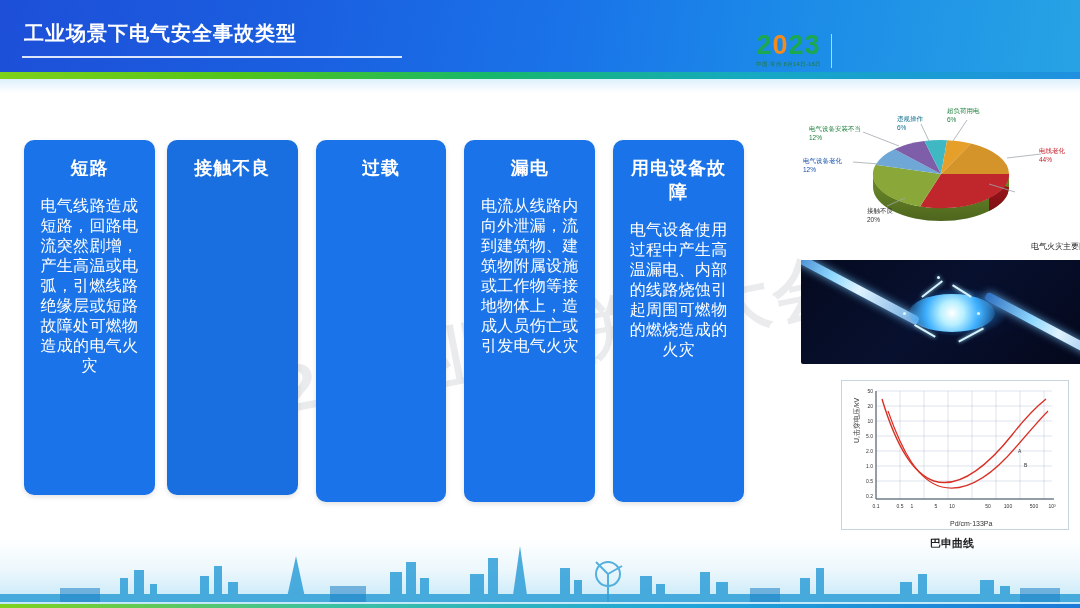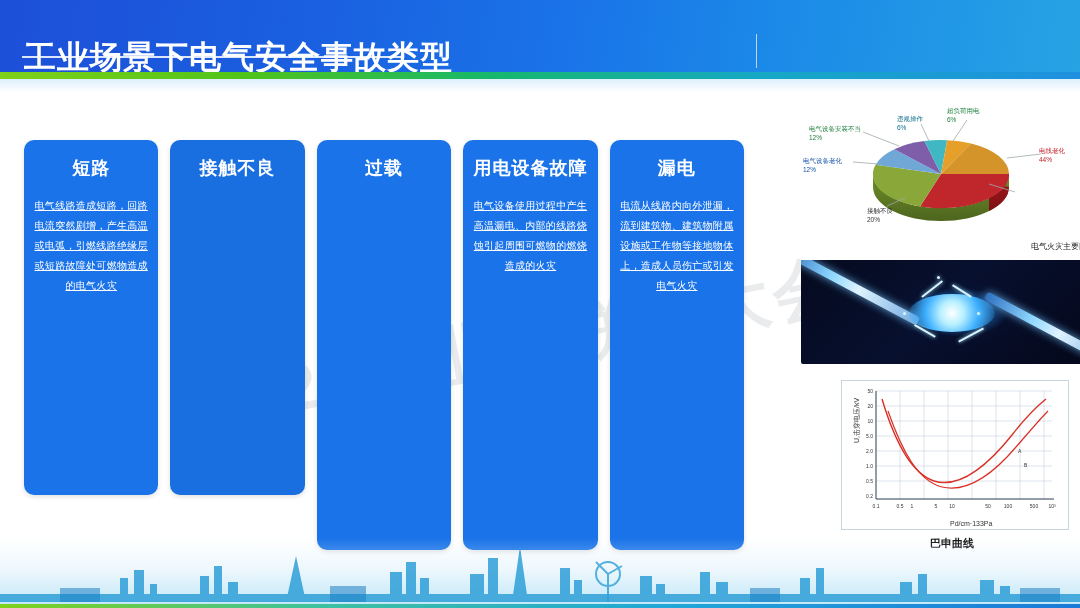--- a/index.html
+++ b/index.html
@@ -25,26 +25,25 @@
     position: absolute;
     top: 0; left: 0;
     width: 1080px;
     height: 72px;
     background: linear-gradient(100deg, #1d4fd8 0%, #1a5fe0 28%, #1a73e8 52%, #1b8ae8 72%, #27a3e4 100%);
   }
   .header-title {
     position: absolute;
     left: 24px;
     top: 20px;
-    font-size: 32px;
+    font-size: 20px;
     font-weight: bold;
     color: #ffffff;
     letter-spacing: 1px;
     white-space: nowrap;
-    margin-top: 16px;
   }
   .header-underline {
     position: absolute;
     left: 22px;
     top: 56px;
     width: 380px;
     height: 2px;
     background: rgba(255,255,255,0.85);
   }
   .header-green-strip {
@@ -151,37 +150,36 @@
     background: #1a73e8;
     border-radius: 10px;
     padding: 16px 10px 14px 10px;
     box-sizing: border-box;
     display: flex;
     flex-direction: column;
     align-items: center;
     box-shadow: 0 2px 5px rgba(0,0,0,0.12);
   }
   .card.tall { height: 355px; }
-  .card.short { height: 410px; }
+  .card.short { height: 362px; margin-left: 6px; }
   .card-title {
     color: #ffffff;
     font-size: 18px;
     font-weight: bold;
     text-align: center;
     line-height: 24px;
     margin-bottom: 16px;
     letter-spacing: 1px;
   }
   .card-body {
     color: #ffffff;
-    font-size: 10px;
+    font-size: 16px;
     line-height: 20px;
     text-align: center;
     letter-spacing: 0.3px;
-    text-decoration: underline;
   }
   .card-2 { background: #1a6fe0; }
   
   .right-col {
     position: absolute;
     left: 801px;
     top: 96px;
     width: 302px;
   }
   .pie-panel {
@@ -309,43 +307,47 @@
 
 <div class="slide">
 
   <div class="header-band"></div>
   <div class="header-title">工业场景下电气安全事故类型</div>
   <div class="header-underline"></div>
   <div class="header-green-strip"></div>
   <div class="header-white-fade"></div>
 
   <div class="conf-logo">
+    <div class="conf-left">
+      <div class="conf-year">2<span class="zero">0</span>23</div>
+      <div class="conf-date">中国·常州  8月14日-16日</div>
+    </div>
     <div class="conf-divider"></div>
   </div>
 
   <div class="watermark">2023工业互联网大会</div>
 
   <div class="cards">
     <div class="card tall">
       <div class="card-title">短路</div>
       <div class="card-body">电气线路造成短路，回路电流突然剧增，产生高温或电弧，引燃线路绝缘层或短路故障处可燃物造成的电气火灾</div>
     </div>
     <div class="card tall card-2">
       <div class="card-title">接触不良</div>
     </div>
     <div class="card short">
       <div class="card-title">过载</div>
     </div>
     <div class="card short">
+      <div class="card-title">漏电</div>
+      <div class="card-body">电流从线路内向外泄漏，流到建筑物、建筑物附属设施或工作物等接地物体上，造成人员伤亡或引发电气火灾</div>
+    </div>
+    <div class="card short">
       <div class="card-title">用电设备故障</div>
       <div class="card-body">电气设备使用过程中产生高温漏电、内部的线路烧蚀引起周围可燃物的燃烧造成的火灾</div>
-    </div>
-    <div class="card short">
-      <div class="card-title">漏电</div>
-      <div class="card-body">电流从线路内向外泄漏，流到建筑物、建筑物附属设施或工作物等接地物体上，造成人员伤亡或引发电气火灾</div>
     </div>
   </div>
 
   <div class="right-col">
 
     <div class="pie-panel">
       <svg width="302" height="158" viewBox="0 0 302 158">
         <defs>
           <linearGradient id="sideRed" x1="0" y1="0" x2="0" y2="1">
             <stop offset="0%" stop-color="#a8171c"></stop>

